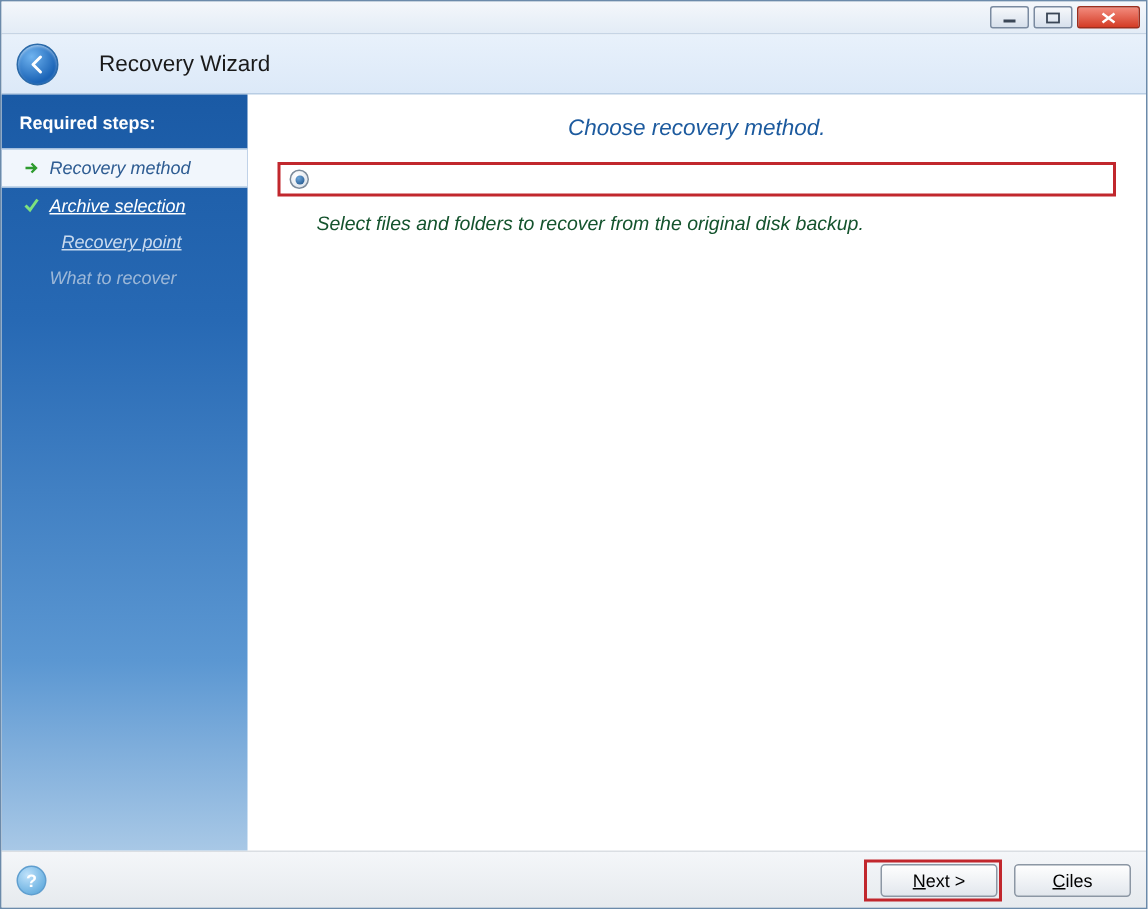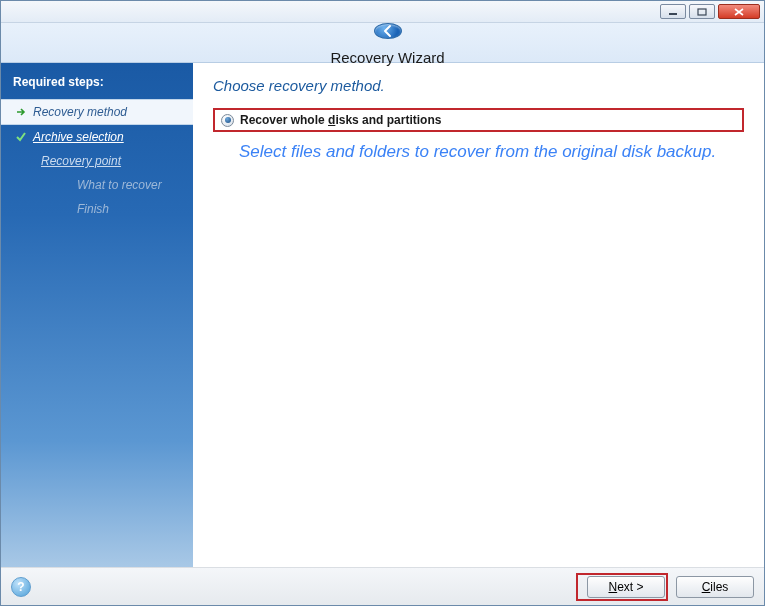--- a/index.html
+++ b/index.html
@@ -38,42 +38,41 @@
     color: #fff;
   }
   .win-btn svg { display: block; }
   .header {
     height: 40px;
     background: linear-gradient(to bottom, #e8f1fb 0%, #dce9f8 100%);
     border-bottom: 1px solid #b8cde4;
     display: flex;
     align-items: center;
     padding-left: 10px;
-    gap: 10px;
-    flex-direction: column;
+    gap: 27px;
   }
   .back-btn {
     width: 28px; height: 28px;
     border-radius: 50%;
     background: radial-gradient(circle at 35% 30%, #6fb3ef, #1a63b6 70%);
     border: 1px solid #2c6aa8;
     display: flex; align-items: center; justify-content: center;
     box-shadow: inset 0 1px 2px rgba(255,255,255,.5);
     cursor: default;
   }
   .header-title {
     font-size: 15px;
     color: #1a1a1a;
   }
   .body {
     display: flex;
     height: 504px;
   }
   .sidebar {
-    width: 192px;
+    width: 164px;
     background: linear-gradient(to bottom, #1a5aa5 0%, #2769b4 30%, #5b97d2 75%, #a8c8e6 100%);
     padding-top: 8px;
     color: #fff;
   }
   .sidebar-title {
     font-weight: bold;
     font-size: 12px;
     padding: 4px 12px 10px 12px;
     color: #fff;
   }
@@ -89,30 +88,31 @@
   .step.completed { text-decoration: underline; color: #fff; }
   .step.current {
     background: #f1f6fc;
     color: #2e5c92;
     font-style: italic;
     border-top: 1px solid #c2d6ea;
     border-bottom: 1px solid #c2d6ea;
   }
   .step-icon { width: 12px; height: 12px; display:flex; align-items:center; justify-content:center; }
   .step.upcoming { color: #cadbef; text-decoration: underline; }
-  .step.disabled { color: #9db8d8; font-style: italic; margin-left: 44px; }
+  .step.disabled { color: #9db8d8; font-style: italic; }
   .content {
     flex: 1;
     padding: 14px 20px;
   }
   .content-title {
     color: #1c5a9e;
     font-size: 15px;
     font-style: italic;
     margin-bottom: 14px;
+    text-align: center;
   }
   .option-row {
     display: flex;
     align-items: center;
     gap: 6px;
     padding: 3px 6px;
     margin-bottom: 2px;
   }
   .option-row.highlighted {
     border: 2px solid #c1272d;
@@ -131,22 +131,22 @@
     background: radial-gradient(circle at 35% 30%, #6da7dc, #1b4d82);
   }
   .option-label {
     font-weight: bold;
     font-size: 12px;
     color: #1a1a1a;
   }
   .option-label .ul { text-decoration: underline; }
   .option-desc {
     font-style: italic;
-    color: #3b82f6;
-    font-size: 17px;
+    color: #14532d;
+    font-size: 13px;
     margin-left: 26px;
     margin-top: 2px;
   }
   .footer {
     height: 38px;
     border-top: 1px solid #dadee3;
     background: linear-gradient(to bottom, #f4f6f9, #e6eaee);
     display: flex;
     align-items: center;
     padding: 0 10px;
@@ -230,33 +230,27 @@
     </div>
 
     <div class="step upcoming" style="padding-left:40px;">
       <span>Recovery point</span>
     </div>
 
     <div class="step disabled" style="padding-left:32px; text-decoration:none;">
       <span>What to recover</span>
     </div>
 
-    <div class="step disabled" style="padding-left:32px; text-decoration:none;">
-      <span>Finish</span>
-    </div>
   </div>
 
   <div class="content">
     <div class="content-title">Choose recovery method.</div>
 
     <div class="option-row highlighted">
       <span class="radio selected"></span>
-      <span class="option-label">
-        <span>Recover whole </span><span class="ul">d</span><span>isks and partitions</span>
-      </span>
     </div>
 
     <div style="height:6px;"></div>
 
     <div class="option-desc">Select files and folders to recover from the original disk backup.</div>
   </div>
 </div>
 
 <div class="footer">
   <div class="help-btn">

